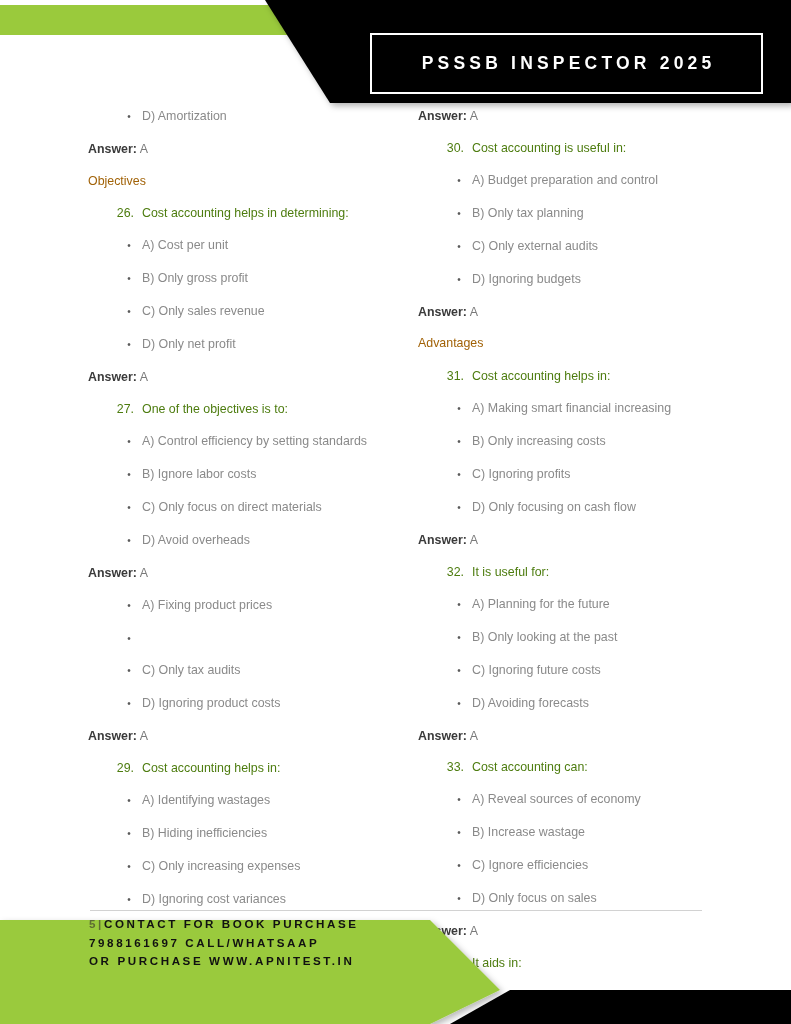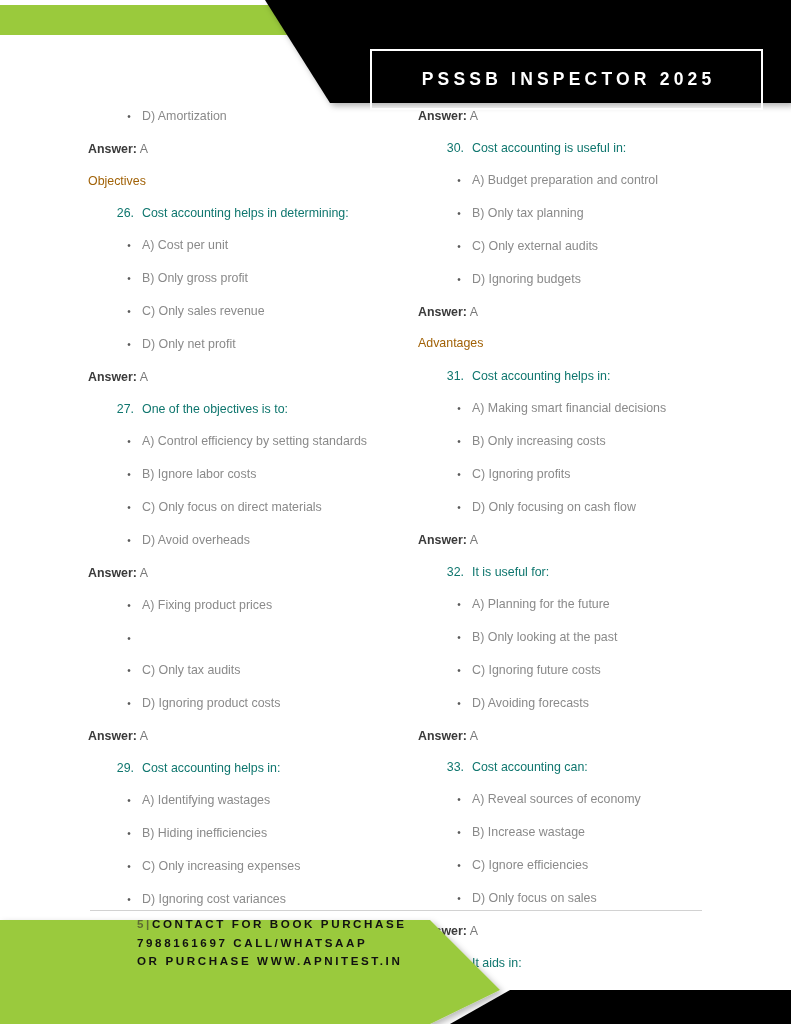--- a/index.html
+++ b/index.html
@@ -30,21 +30,20 @@
     left: 370px;
     top: 33px;
     width: 393px;
     height: 61px;
     border: 2px solid #ffffff;
     box-sizing: border-box;
     display: flex;
     flex-direction: column;
     align-items: center;
     justify-content: center;
-    margin-top: 16px;
   }
   .header-line {
     color: #ffffff;
     font-family: "Liberation Sans", sans-serif;
     font-weight: bold;
     font-size: 17.5px;
     letter-spacing: 4.2px;
     line-height: 1.42;
     white-space: nowrap;
     text-indent: 4.2px;
@@ -90,21 +89,21 @@
   .section-heading {
     font-size: 12.4px;
     color: #a16207;
     margin: 0 0 16px 0;
     line-height: 1.35;
   }
 
   .question {
     display: flex;
     font-size: 12.4px;
-    color: #0f766e;
+    color: #4d7c0f;
     margin: 0 0 14px 0;
     line-height: 1.45;
     padding-left: 28px;
   }
   .question .qnum {
     width: 26px;
     flex: 0 0 26px;
     text-align: right;
     padding-right: 8px;
     box-sizing: border-box;
@@ -157,21 +156,20 @@
     width: 420px;
   }
   .footer-line {
     font-family: "Liberation Sans", sans-serif;
     font-weight: bold;
     font-size: 11.6px;
     letter-spacing: 2.6px;
     line-height: 18.6px;
     color: #111111;
     white-space: nowrap;
-    margin-left: 48px;
   }
   .footer-line .pagenum {
     color: #5d6b33;
   }
 </style>
 </head>
 <body>
 
 <svg id="header-decor" width="791" height="115" viewBox="0 0 791 115">
   <defs>
@@ -299,21 +297,21 @@
         <span class="otext">D) Ignoring budgets</span>
       </div>
       <p class="answer-line"><span class="lbl">Answer:</span> <span class="val">A</span></p>
       <p class="section-heading">Advantages</p>
       <div class="question">
         <span class="qnum">31.</span>
         <span class="qtext">Cost accounting helps in:</span>
       </div>
       <div class="option">
         <span class="bullet">•</span>
-        <span class="otext">A) Making smart financial decisions</span>
+        <span class="otext">A) Making smart financial increasing</span>
       </div>
       <div class="option">
         <span class="bullet">•</span>
         <span class="otext">B) Only increasing costs</span>
       </div>
       <div class="option">
         <span class="bullet">•</span>
         <span class="otext">C) Ignoring profits</span>
       </div>
       <div class="option">

